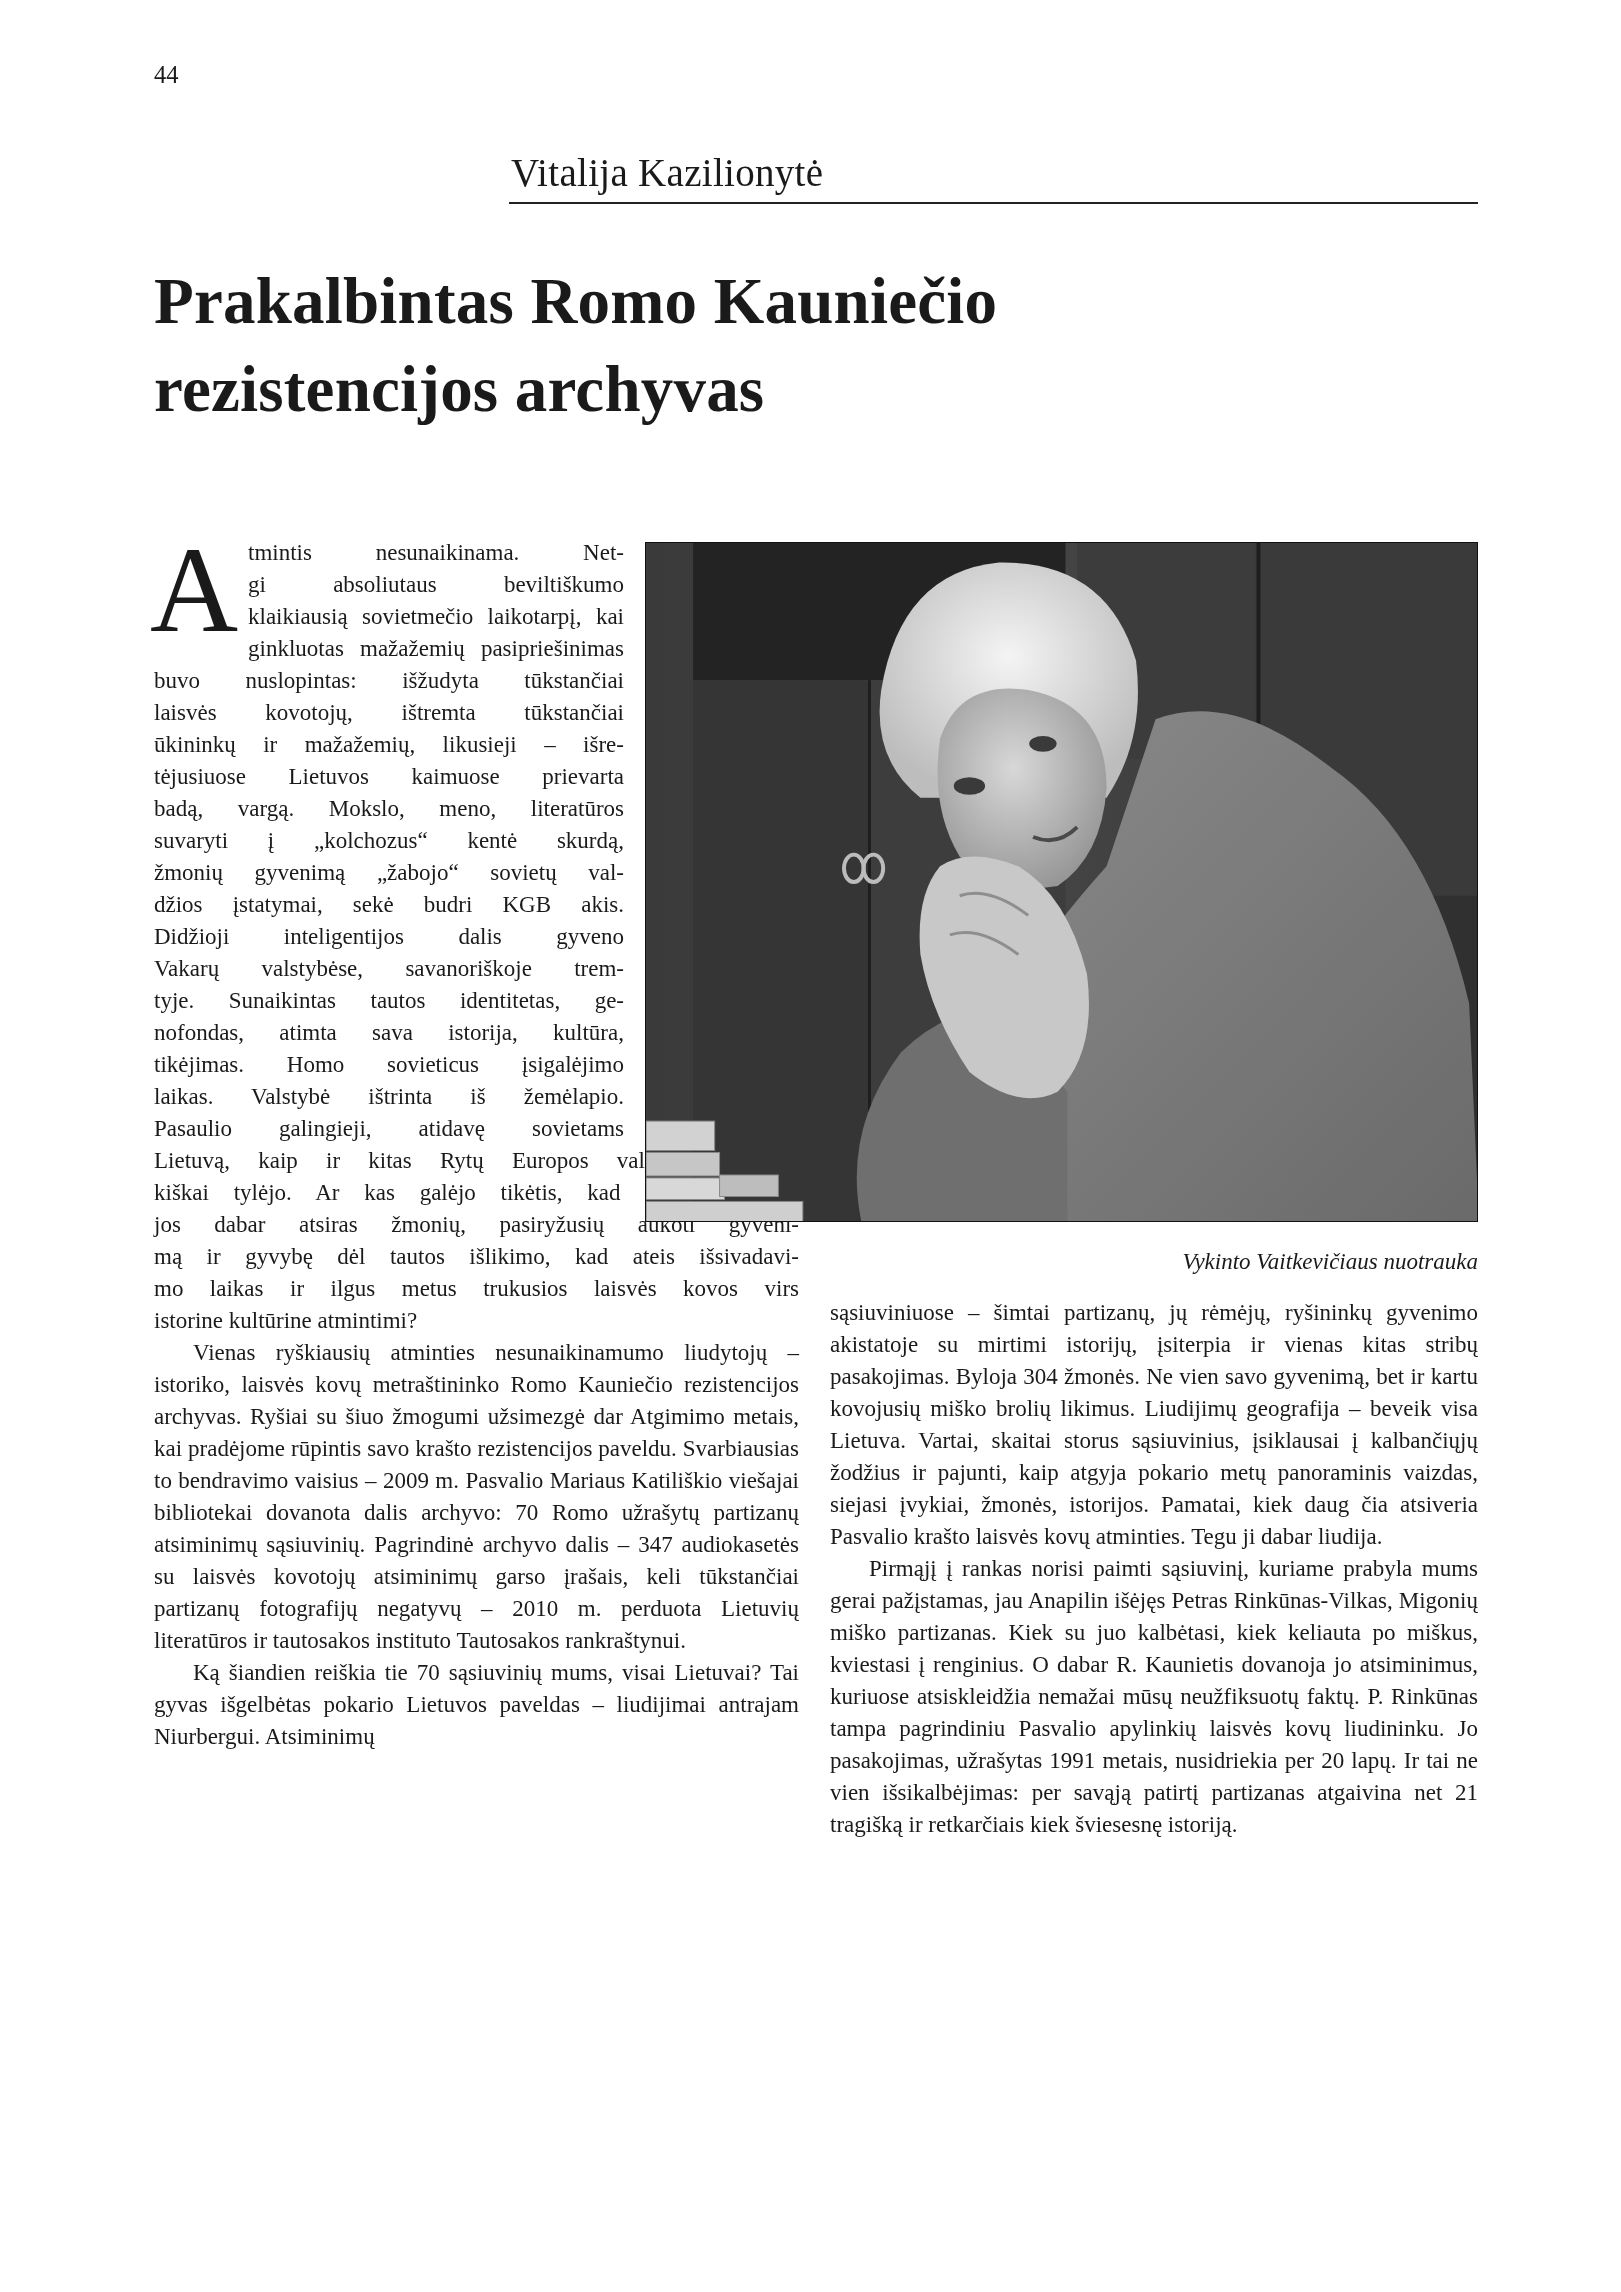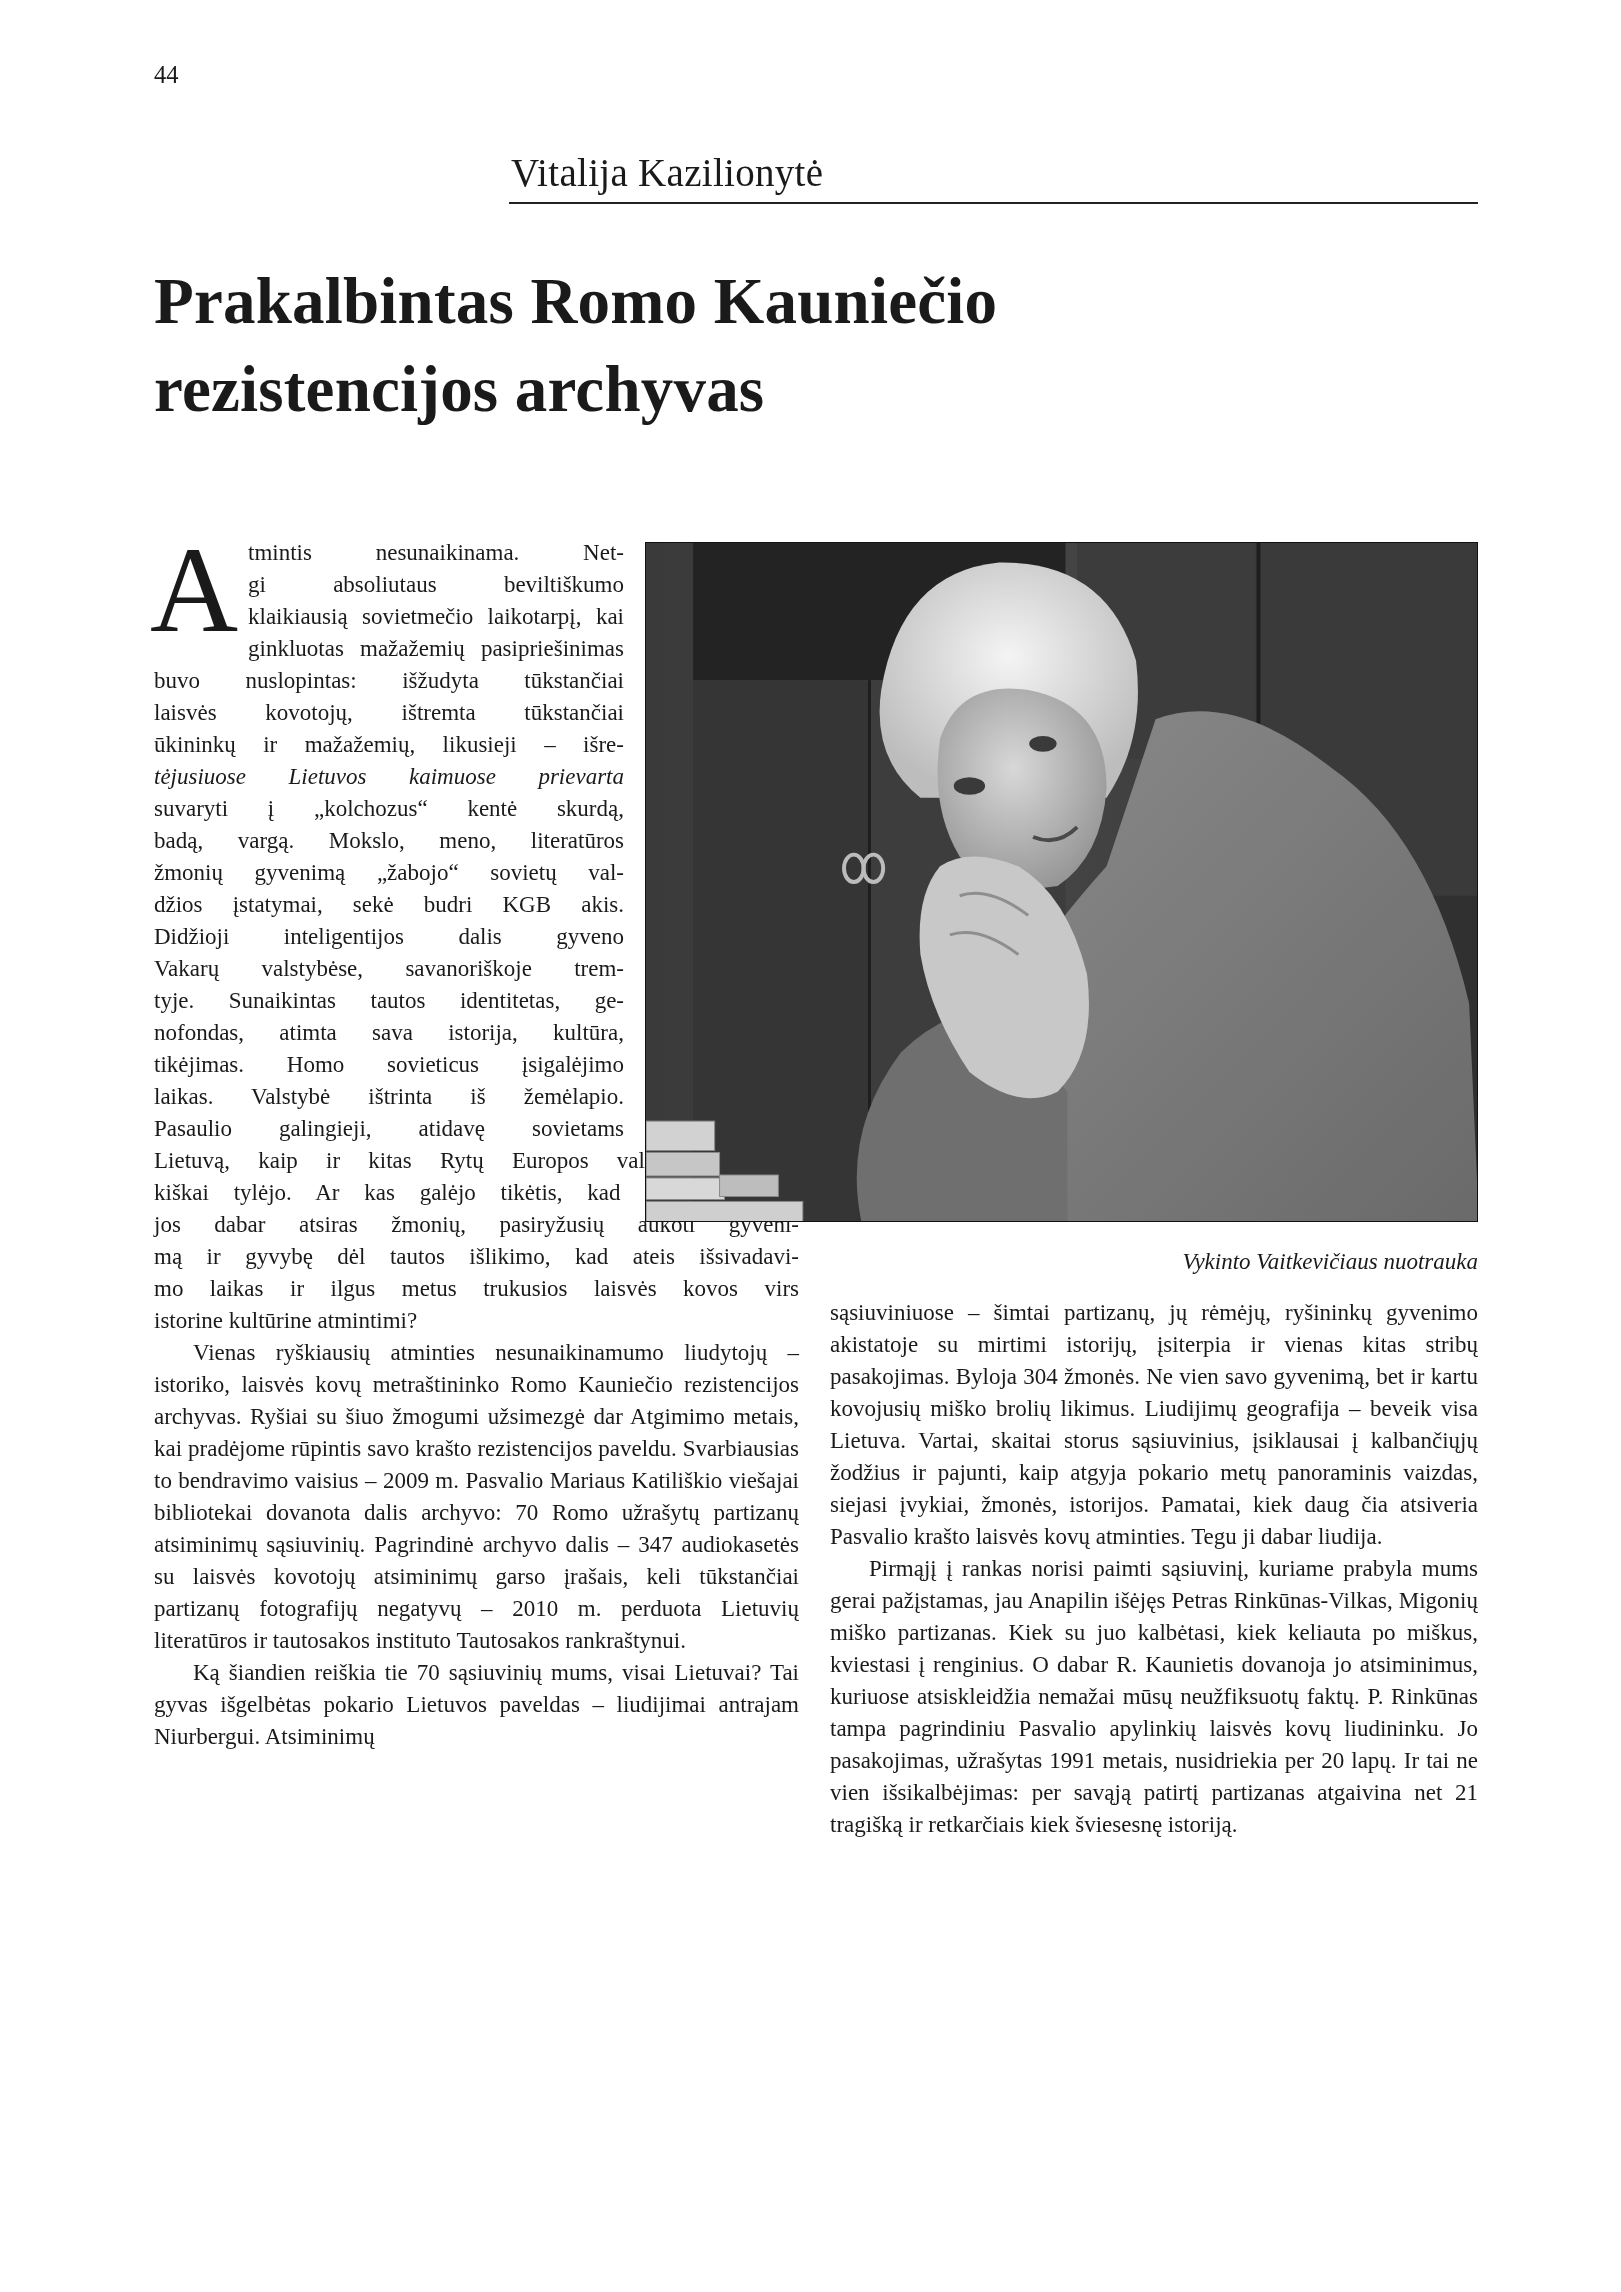--- a/index.html
+++ b/index.html
@@ -55,23 +55,23 @@
   <div class="col-left-narrow">
     <span class="dropcap">A</span>
     <div id="narrow-lines">
         <div style="text-align: justify; text-align-last: justify;">tmintis nesunaikinama. Net-</div>
         <div style="text-align: justify; text-align-last: justify;">gi absoliutaus beviltiškumo</div>
         <div style="text-align: justify; text-align-last: justify;">klaikiausią sovietmečio laikotarpį, kai</div>
         <div style="text-align: justify; text-align-last: justify;">ginkluotas mažažemių pasipriešinimas</div>
         <div style="text-align: justify; text-align-last: justify;">buvo nuslopintas: išžudyta tūkstančiai</div>
         <div style="text-align: justify; text-align-last: justify;">laisvės kovotojų, ištremta tūkstančiai</div>
         <div style="text-align: justify; text-align-last: justify;">ūkininkų ir mažažemių, likusieji – išre-</div>
-        <div style="text-align: justify; text-align-last: justify; font-style: italic;">tėjusiuose Lietuvos kaimuose prievarta</div>
+        <div style="text-align: justify; text-align-last: justify;">tėjusiuose Lietuvos kaimuose prievarta</div>
+        <div style="text-align: justify; text-align-last: justify;">badą, vargą. Mokslo, meno, literatūros</div>
         <div style="text-align: justify; text-align-last: justify;">suvaryti į „kolchozus“ kentė skurdą,</div>
-        <div style="text-align: justify; text-align-last: justify;">badą, vargą. Mokslo, meno, literatūros</div>
         <div style="text-align: justify; text-align-last: justify;">žmonių gyvenimą „žabojo“ sovietų val-</div>
         <div style="text-align: justify; text-align-last: justify;">džios įstatymai, sekė budri KGB akis.</div>
         <div style="text-align: justify; text-align-last: justify;">Didžioji inteligentijos dalis gyveno</div>
         <div style="text-align: justify; text-align-last: justify;">Vakarų valstybėse, savanoriškoje trem-</div>
         <div style="text-align: justify; text-align-last: justify;">tyje. Sunaikintas tautos identitetas, ge-</div>
         <div style="text-align: justify; text-align-last: justify;">nofondas, atimta sava istorija, kultūra,</div>
         <div style="text-align: justify; text-align-last: justify;">tikėjimas. Homo sovieticus įsigalėjimo</div>
         <div style="text-align: justify; text-align-last: justify;">laikas. Valstybė ištrinta iš žemėlapio.</div>
         <div style="text-align: justify; text-align-last: justify;">Pasaulio galingieji, atidavę sovietams</div>
       </div>

